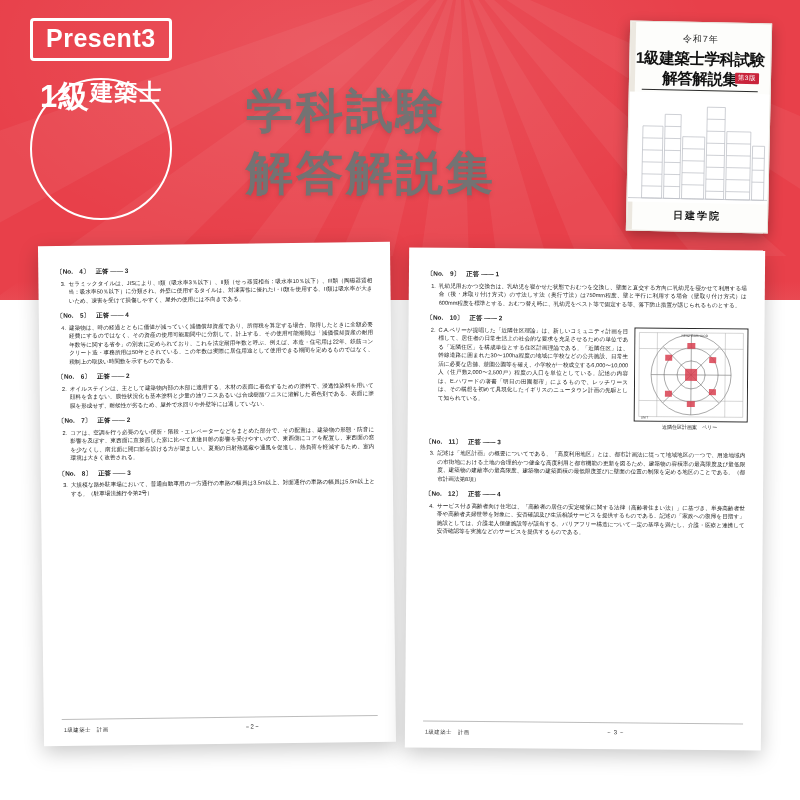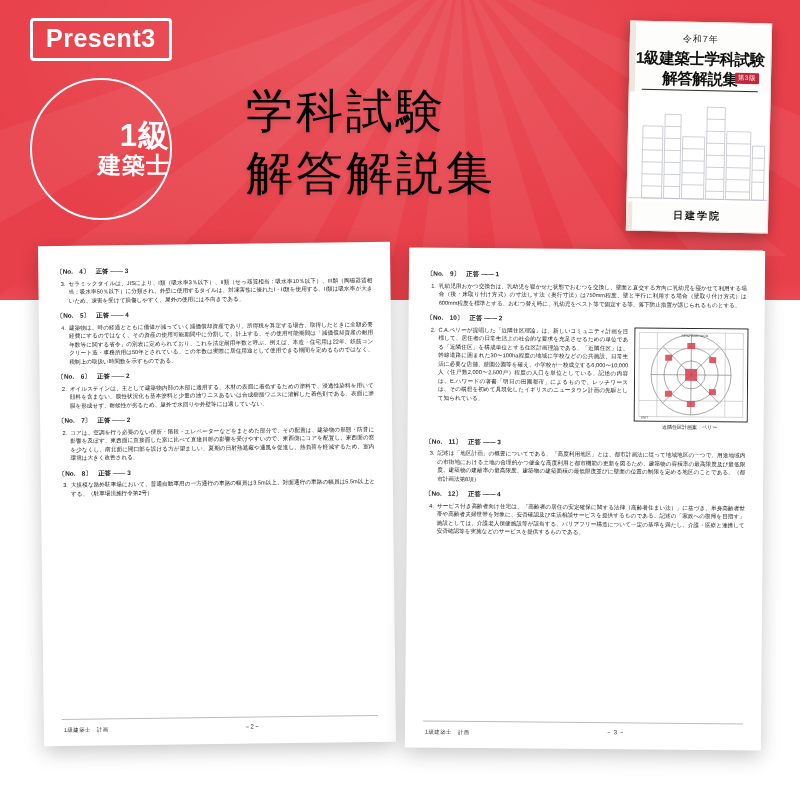--- a/index.html
+++ b/index.html
@@ -45,31 +45,31 @@
     letter-spacing:0.5px;
     line-height:1;
   }
 
   
   .circle-badge{
     position:absolute;left:30px;top:78px;
     width:138px;height:138px;border-radius:50%;
     border:2px solid #ffffff;
     color:#ffffff;
-    display:flex;flex-direction:column;align-items:flex-end;justify-content:center;
+    display:flex;flex-direction:row;align-items:flex-start;justify-content:center;
     line-height:1.12;
   }
   .circle-badge .l1{font-size:31px;font-weight:bold;letter-spacing:1px;}
   .circle-badge .l2{font-size:23px;font-weight:bold;letter-spacing:1px;}
 
   
   .hero-title{
     position:absolute;left:246px;top:80px;
-    color:#000000;
-    font-weight:normal;
+    color:#737373;
+    font-weight:bold;
     font-size:47px;
     line-height:1.32;
     letter-spacing:3px;
     text-shadow:0 2px 5px rgba(0,0,0,0.13);
   }
 
   
   .book{
     position:absolute;left:628px;top:22px;
     width:140px;height:208px;

